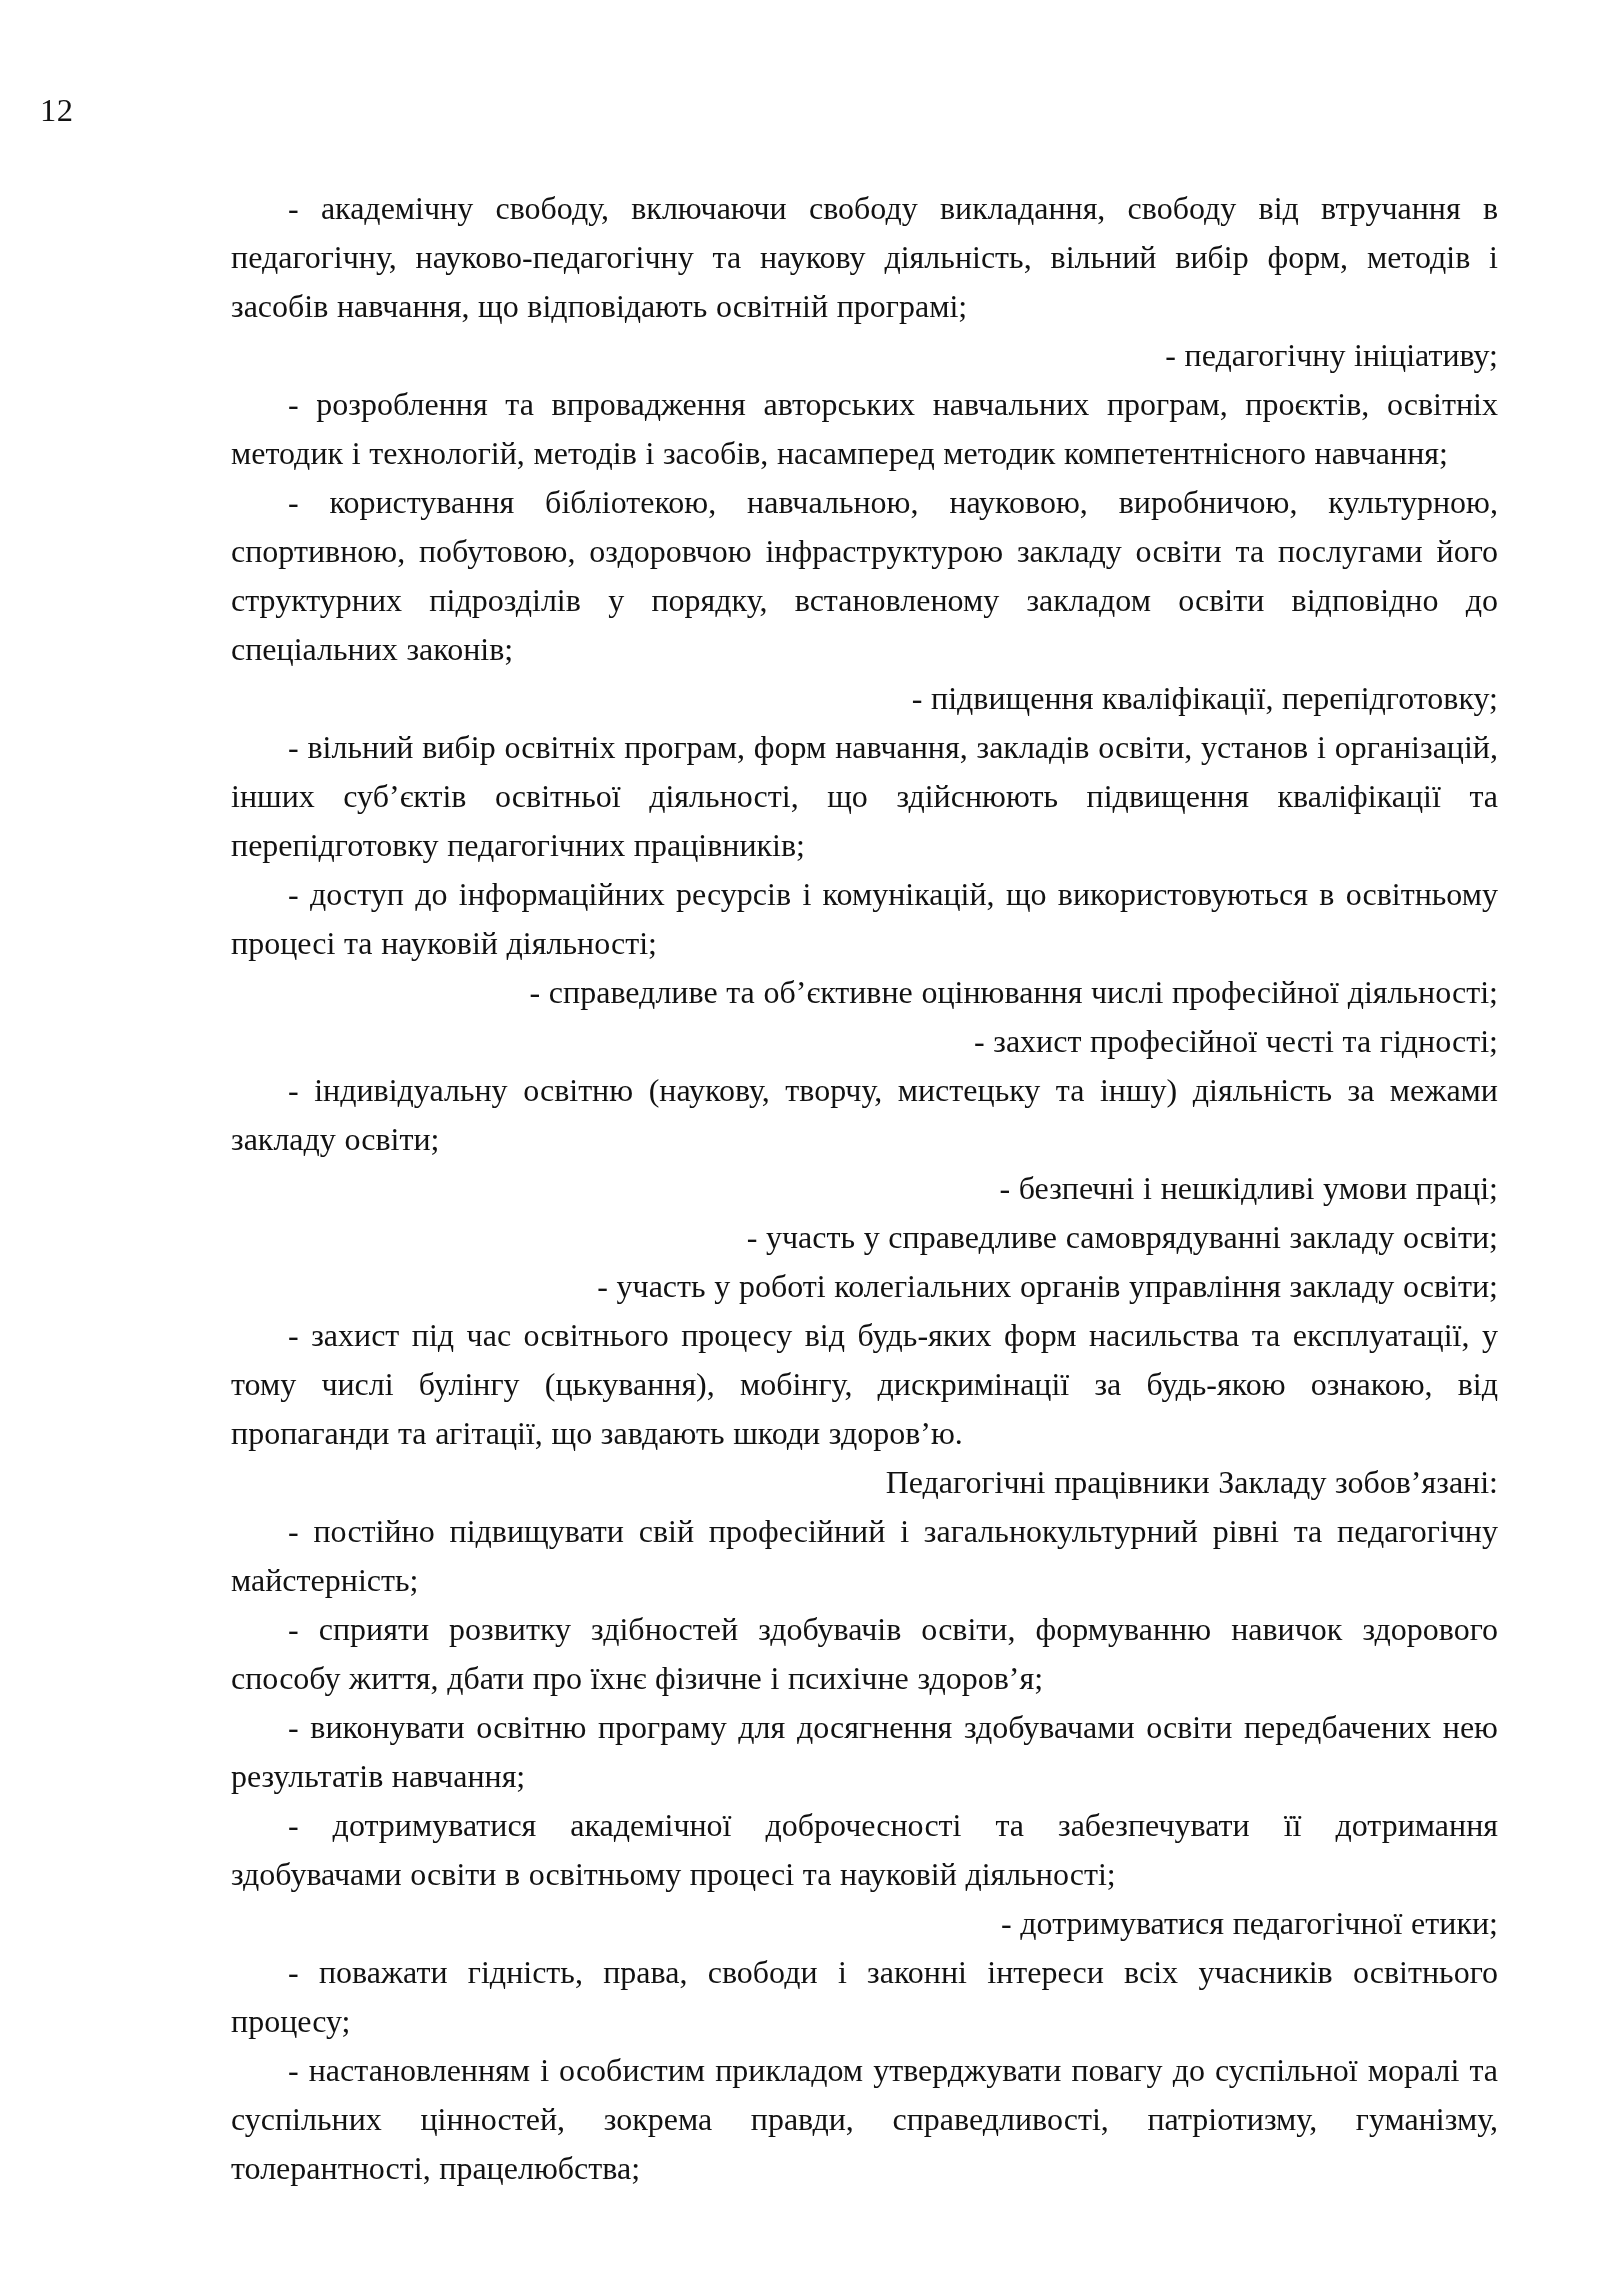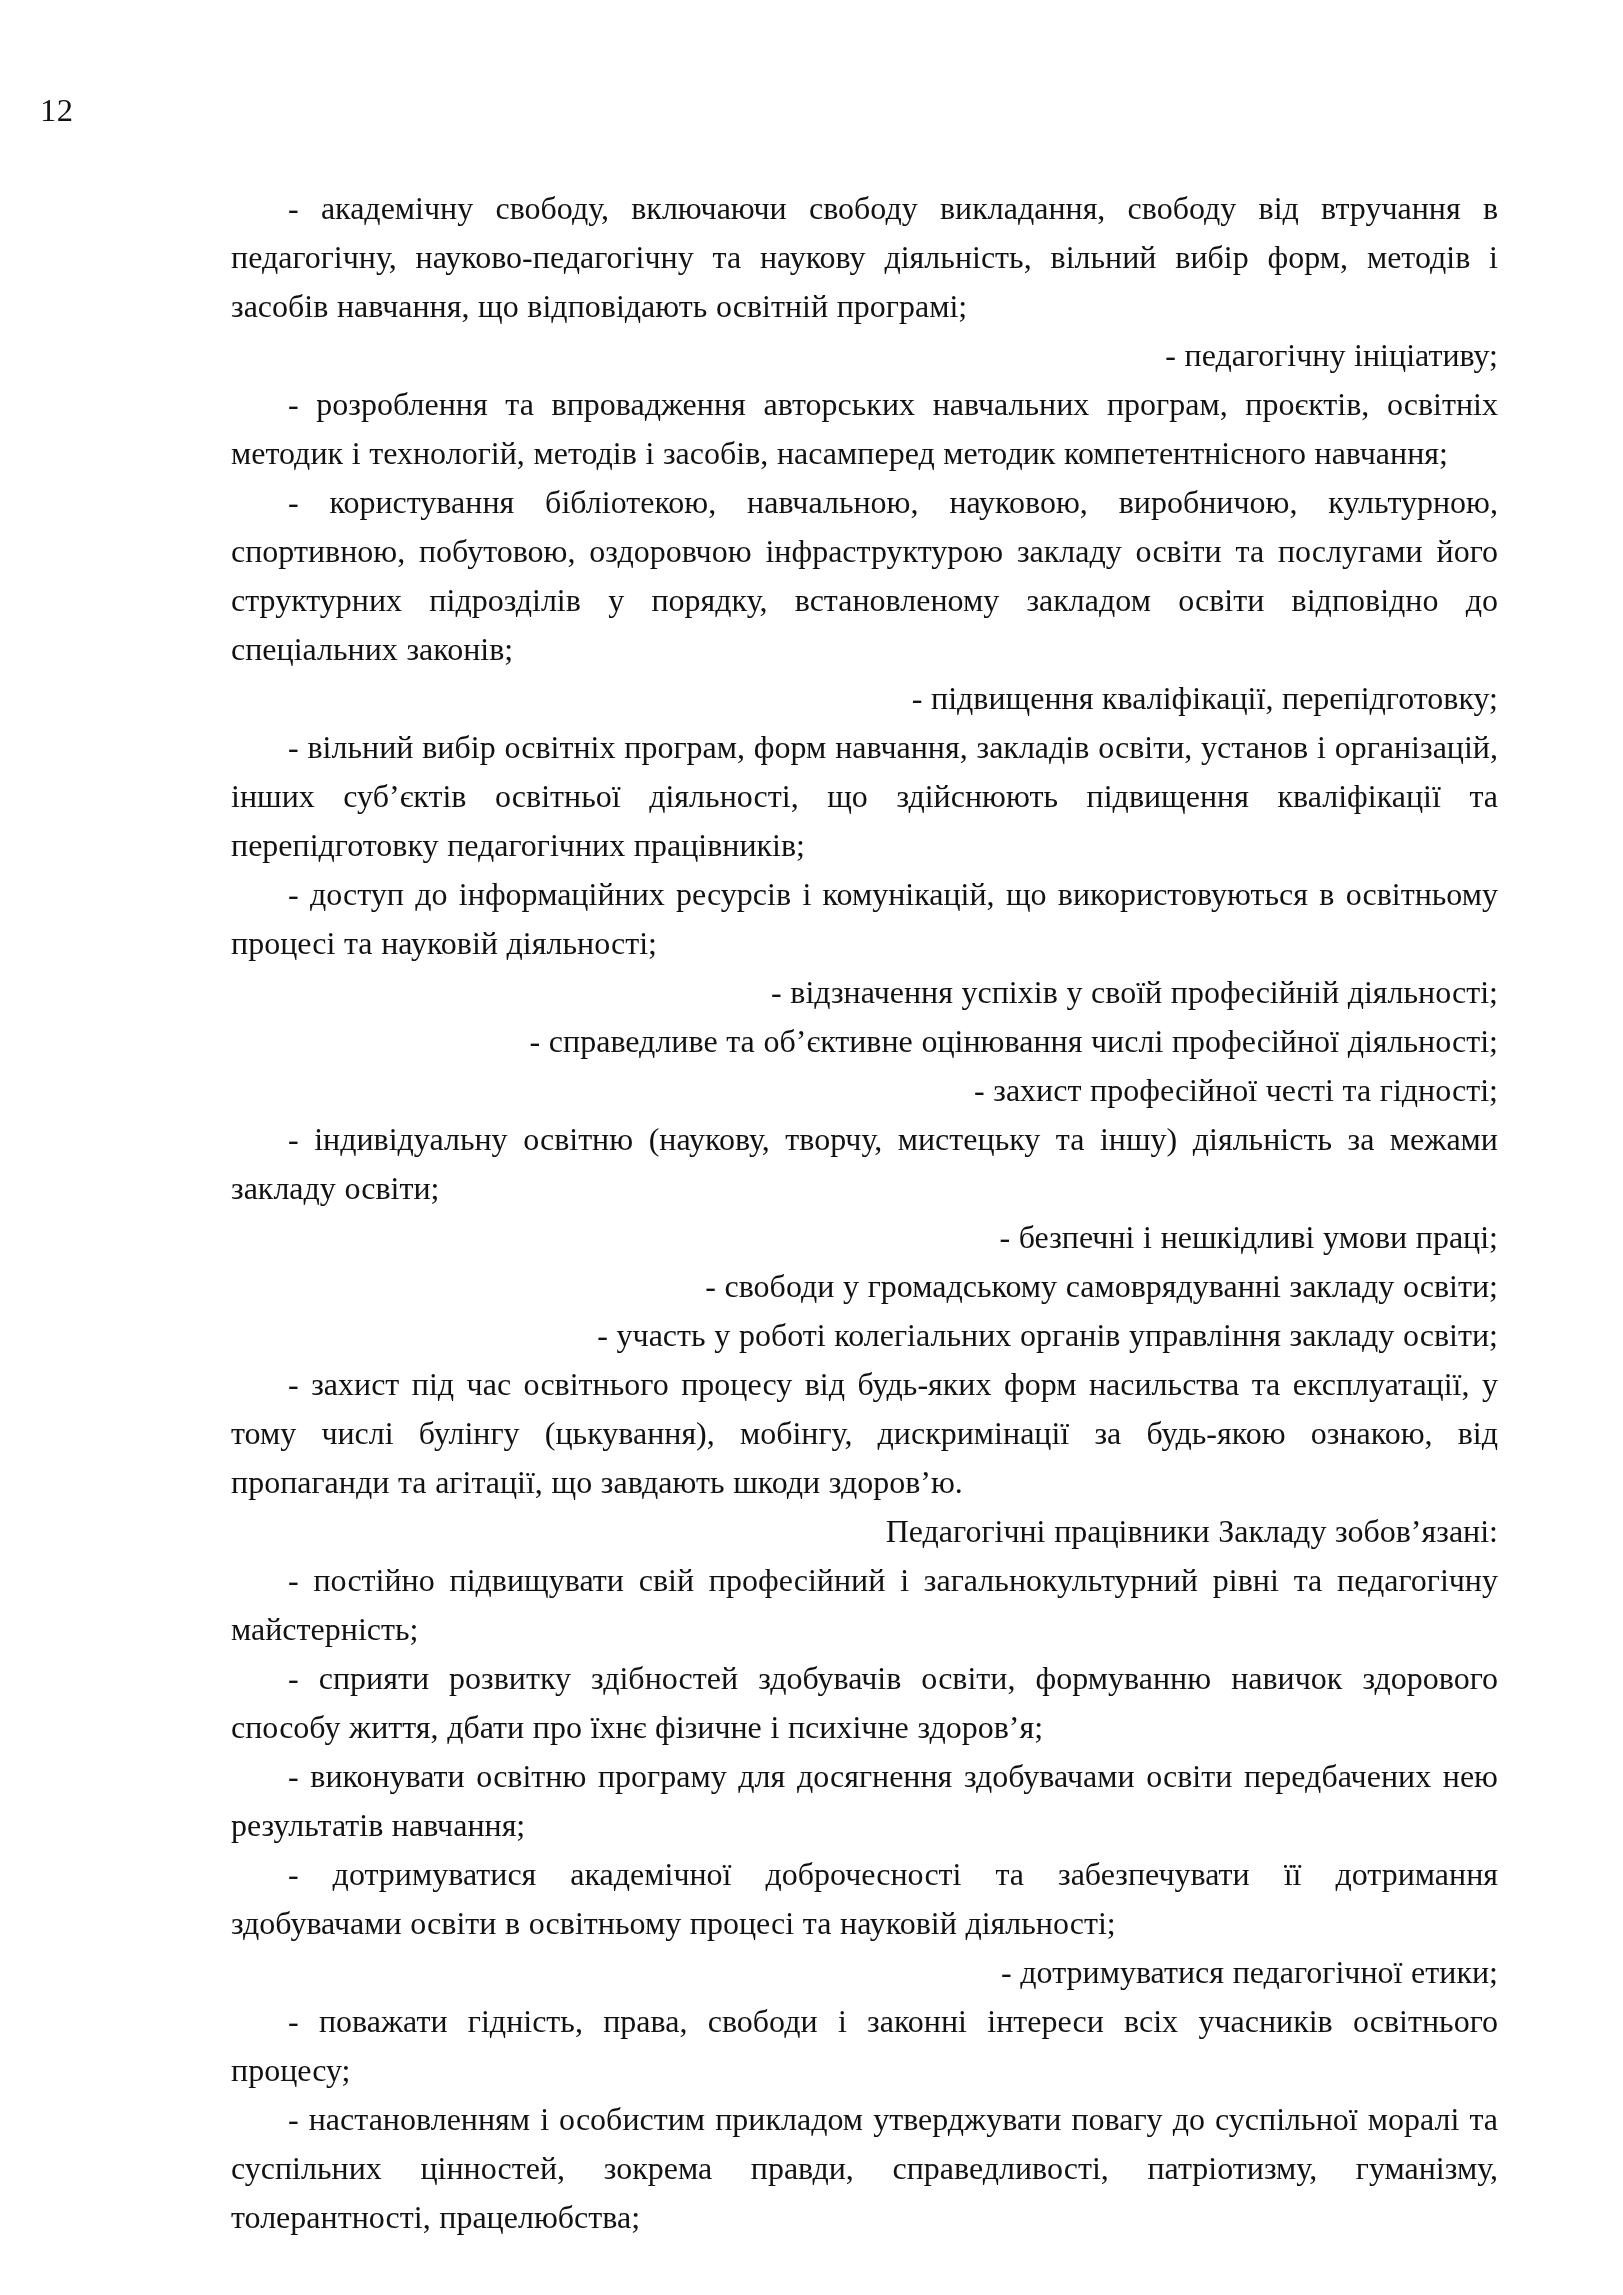--- a/index.html
+++ b/index.html
@@ -77,26 +77,25 @@
 
   <div class="body-block">
 
     <p>- академічну свободу, включаючи свободу викладання, свободу від втручання в педагогічну, науково-педагогічну та наукову діяльність, вільний вибір форм, методів і засобів навчання, що відповідають освітній програмі;</p>
     <p class="short">- педагогічну ініціативу;</p>
     <p>- розроблення та впровадження авторських навчальних програм, проєктів, освітніх методик і технологій, методів і засобів, насамперед методик компетентнісного навчання;</p>
     <p>- користування бібліотекою, навчальною, науковою, виробничою, культурною, спортивною, побутовою, оздоровчою інфраструктурою закладу освіти та послугами його структурних підрозділів у порядку, встановленому закладом освіти відповідно до спеціальних законів;</p>
     <p class="short">- підвищення кваліфікації, перепідготовку;</p>
     <p>- вільний вибір освітніх програм, форм навчання, закладів освіти, установ і організацій, інших суб’єктів освітньої діяльності, що здійснюють підвищення кваліфікації та перепідготовку педагогічних працівників;</p>
     <p>- доступ до інформаційних ресурсів і комунікацій, що використовуються в освітньому процесі та науковій діяльності;</p>
-    <p class="short">- відзначення успіхів у своїй професійній діяльності;</p>
     <p class="short">- справедливе та об’єктивне оцінювання числі професійної діяльності;</p>
     <p class="short">- захист професійної честі та гідності;</p>
     <p>- індивідуальну освітню (наукову, творчу, мистецьку та іншу) діяльність за межами закладу освіти;</p>
     <p class="short">- безпечні і нешкідливі умови праці;</p>
-    <p class="short">- свободи у громадському самоврядуванні закладу освіти;</p>
+    <p class="short">- участь у справедливе самоврядуванні закладу освіти;</p>
     <p class="short">- участь у роботі колегіальних органів управління закладу освіти;</p>
     <p>- захист під час освітнього процесу від будь-яких форм насильства та експлуатації, у тому числі булінгу (цькування), мобінгу, дискримінації за будь-якою ознакою, від пропаганди та агітації, що завдають шкоди здоров’ю.</p>
     <p class="heading-line">Педагогічні працівники Закладу  зобов’язані:</p>
     <p>- постійно підвищувати свій професійний і загальнокультурний рівні та педагогічну майстерність;</p>
     <p>- сприяти розвитку здібностей здобувачів освіти, формуванню навичок здорового способу життя, дбати про їхнє фізичне і психічне здоров’я;</p>
     <p>- виконувати освітню програму для досягнення здобувачами освіти передбачених нею результатів навчання;</p>
     <p>- дотримуватися академічної доброчесності та забезпечувати її дотримання здобувачами освіти в освітньому процесі та науковій діяльності;</p>
     <p class="short">- дотримуватися педагогічної етики;</p>
     <p>- поважати гідність, права, свободи і законні інтереси всіх учасників освітнього процесу;</p>
     <p>- настановленням і особистим прикладом утверджувати повагу до суспільної моралі та суспільних цінностей, зокрема правди, справедливості, патріотизму, гуманізму, толерантності, працелюбства;</p>

